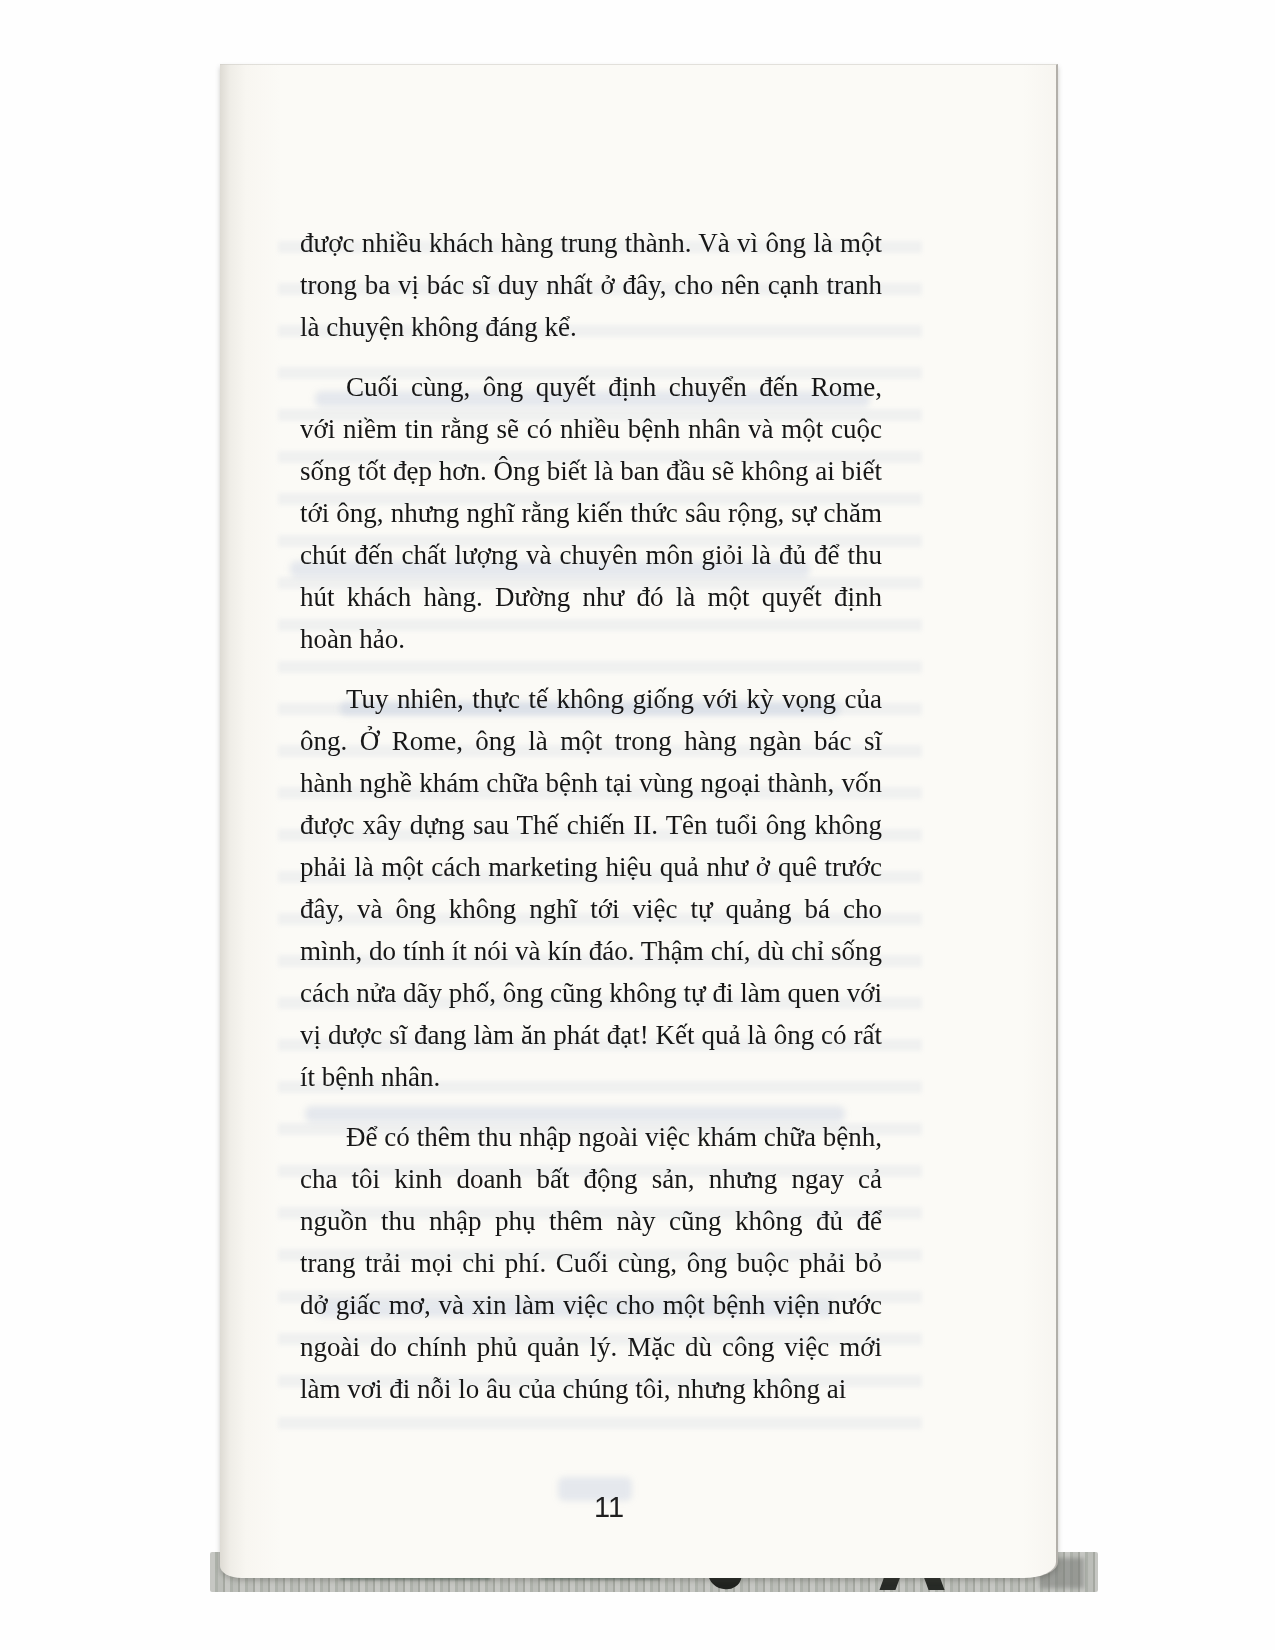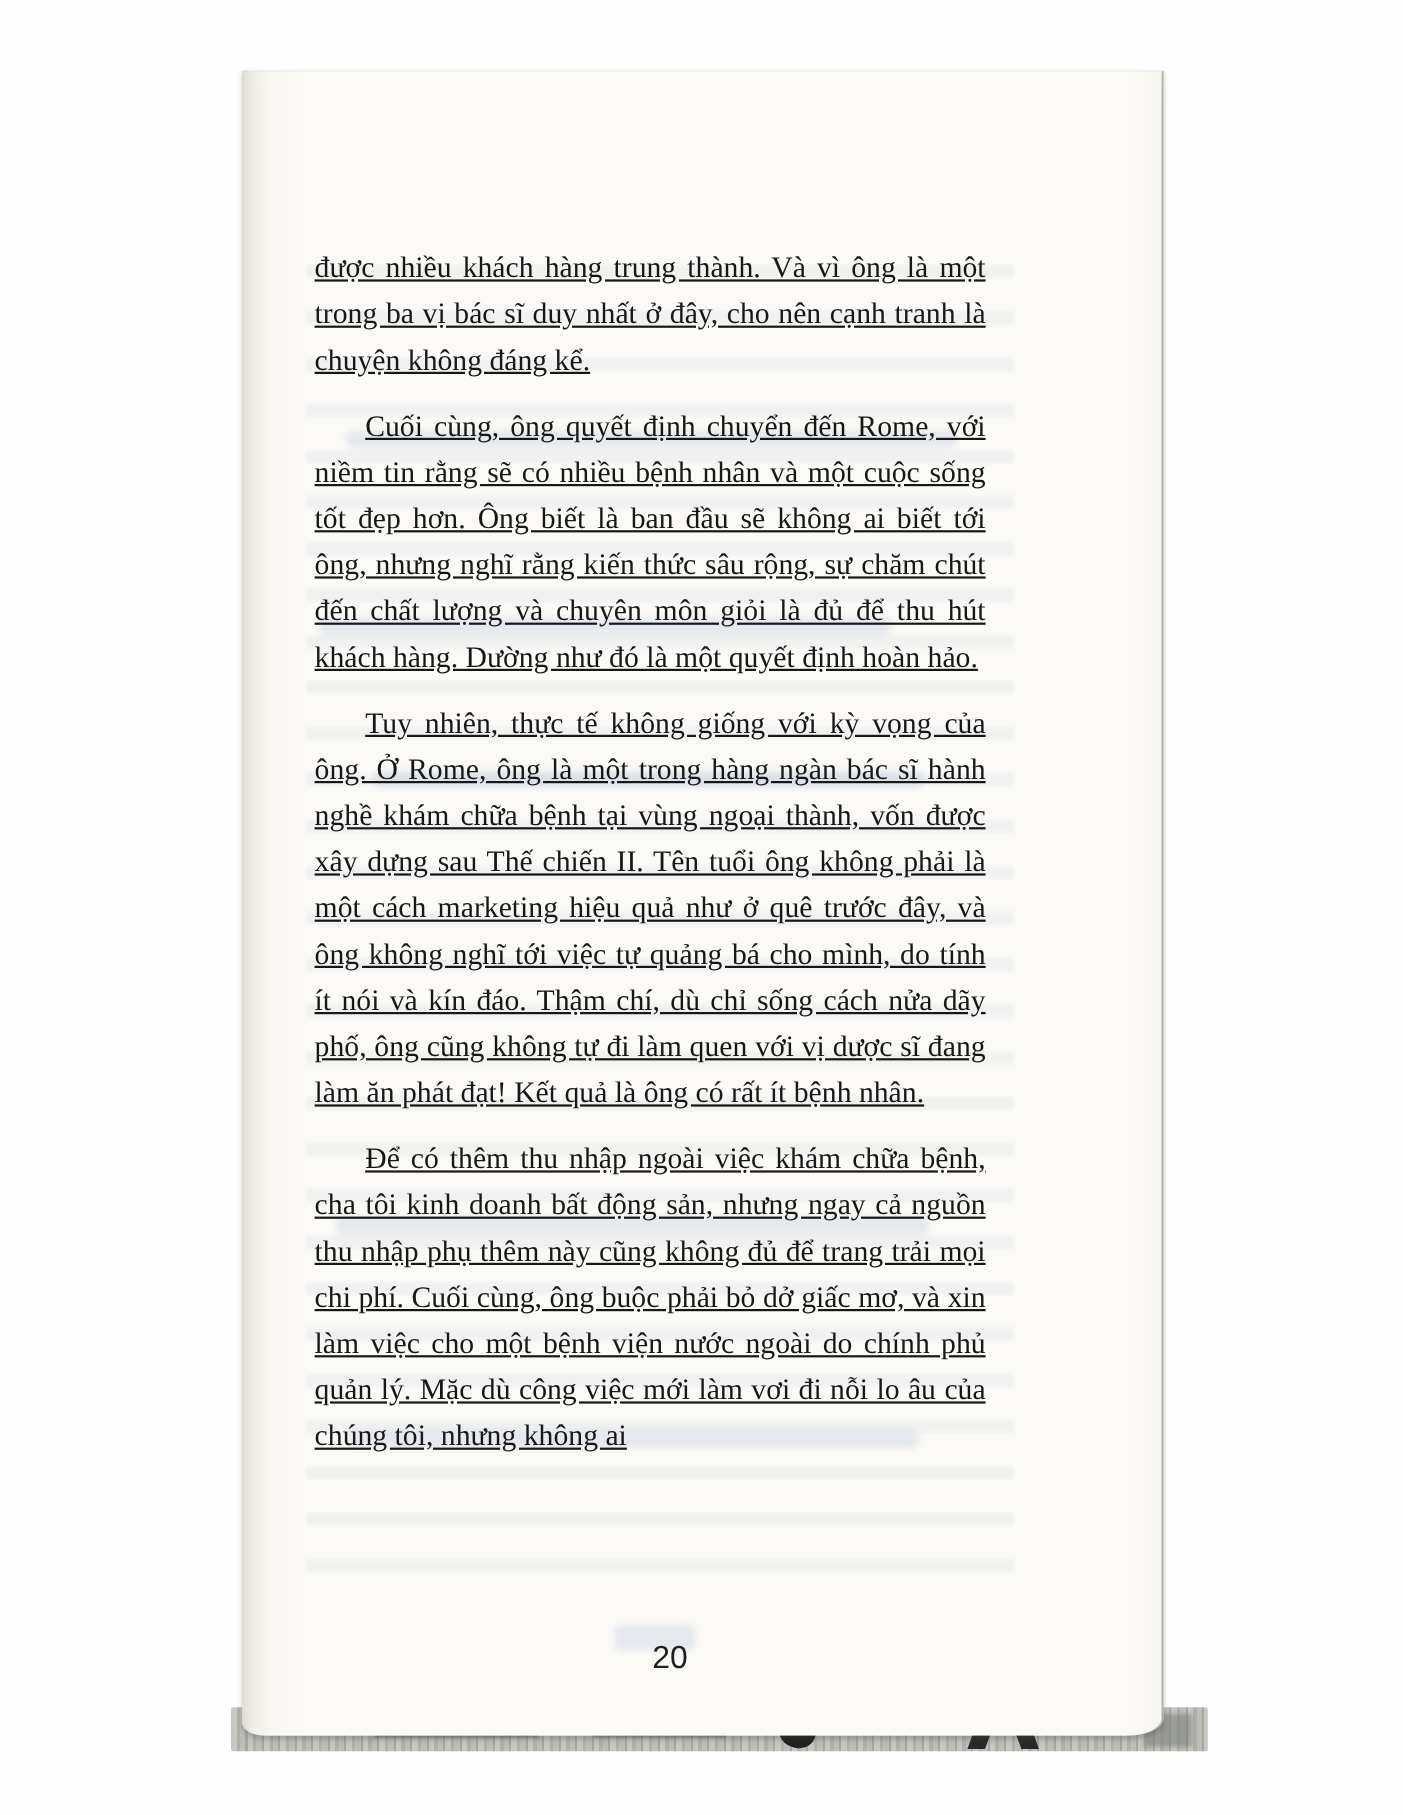--- a/index.html
+++ b/index.html
@@ -60,21 +60,21 @@
     font-family:"Liberation Sans","DejaVu Sans",sans-serif;
     font-size:20px;letter-spacing:1.6px;color:#474747;
   }
 
   
   .body-text{
     position:absolute;left:62px;top:157px;width:618px;
     color:#171717;font-size:27px;line-height:42px;
     text-align:justify;
   }
-  .body-text p{margin:0 4px 18px;text-decoration:underline;}
+  .body-text p{margin:0 18px 18px;}
   .body-text p.indent{text-indent:46px;}
 
   
   .page-number{
     position:absolute;left:352px;top:1426px;width:74px;text-align:center;
     font-family:"Liberation Sans","DejaVu Sans",sans-serif;
     font-size:29px;color:#1f1f1f;
   }
 </style>
 </head>
@@ -100,14 +100,14 @@
   <div class="smudge smudge-6"></div>
 
 
   <div class="body-text">
     <p>được nhiều khách hàng trung thành. Và vì ông là một trong ba vị bác sĩ duy nhất ở đây, cho nên cạnh tranh là chuyện không đáng kể.</p>
     <p class="indent">Cuối cùng, ông quyết định chuyển đến Rome, với niềm tin rằng sẽ có nhiều bệnh nhân và một cuộc sống tốt đẹp hơn. Ông biết là ban đầu sẽ không ai biết tới ông, nhưng nghĩ rằng kiến thức sâu rộng, sự chăm chút đến chất lượng và chuyên môn giỏi là đủ để thu hút khách hàng. Dường như đó là một quyết định hoàn hảo.</p>
     <p class="indent">Tuy nhiên, thực tế không giống với kỳ vọng của ông. Ở Rome, ông là một trong hàng ngàn bác sĩ hành nghề khám chữa bệnh tại vùng ngoại thành, vốn được xây dựng sau Thế chiến II. Tên tuổi ông không phải là một cách marketing hiệu quả như ở quê trước đây, và ông không nghĩ tới việc tự quảng bá cho mình, do tính ít nói và kín đáo. Thậm chí, dù chỉ sống cách nửa dãy phố, ông cũng không tự đi làm quen với vị dược sĩ đang làm ăn phát đạt! Kết quả là ông có rất ít bệnh nhân.</p>
     <p class="indent">Để có thêm thu nhập ngoài việc khám chữa bệnh, cha tôi kinh doanh bất động sản, nhưng ngay cả nguồn thu nhập phụ thêm này cũng không đủ để trang trải mọi chi phí. Cuối cùng, ông buộc phải bỏ dở giấc mơ, và xin làm việc cho một bệnh viện nước ngoài do chính phủ quản lý. Mặc dù công việc mới làm vơi đi nỗi lo âu của chúng tôi, nhưng không ai</p>
   </div>
 
-  <div class="page-number">20</div>
+  <div class="page-number">11</div>
 </div>
 
 </body></html>

